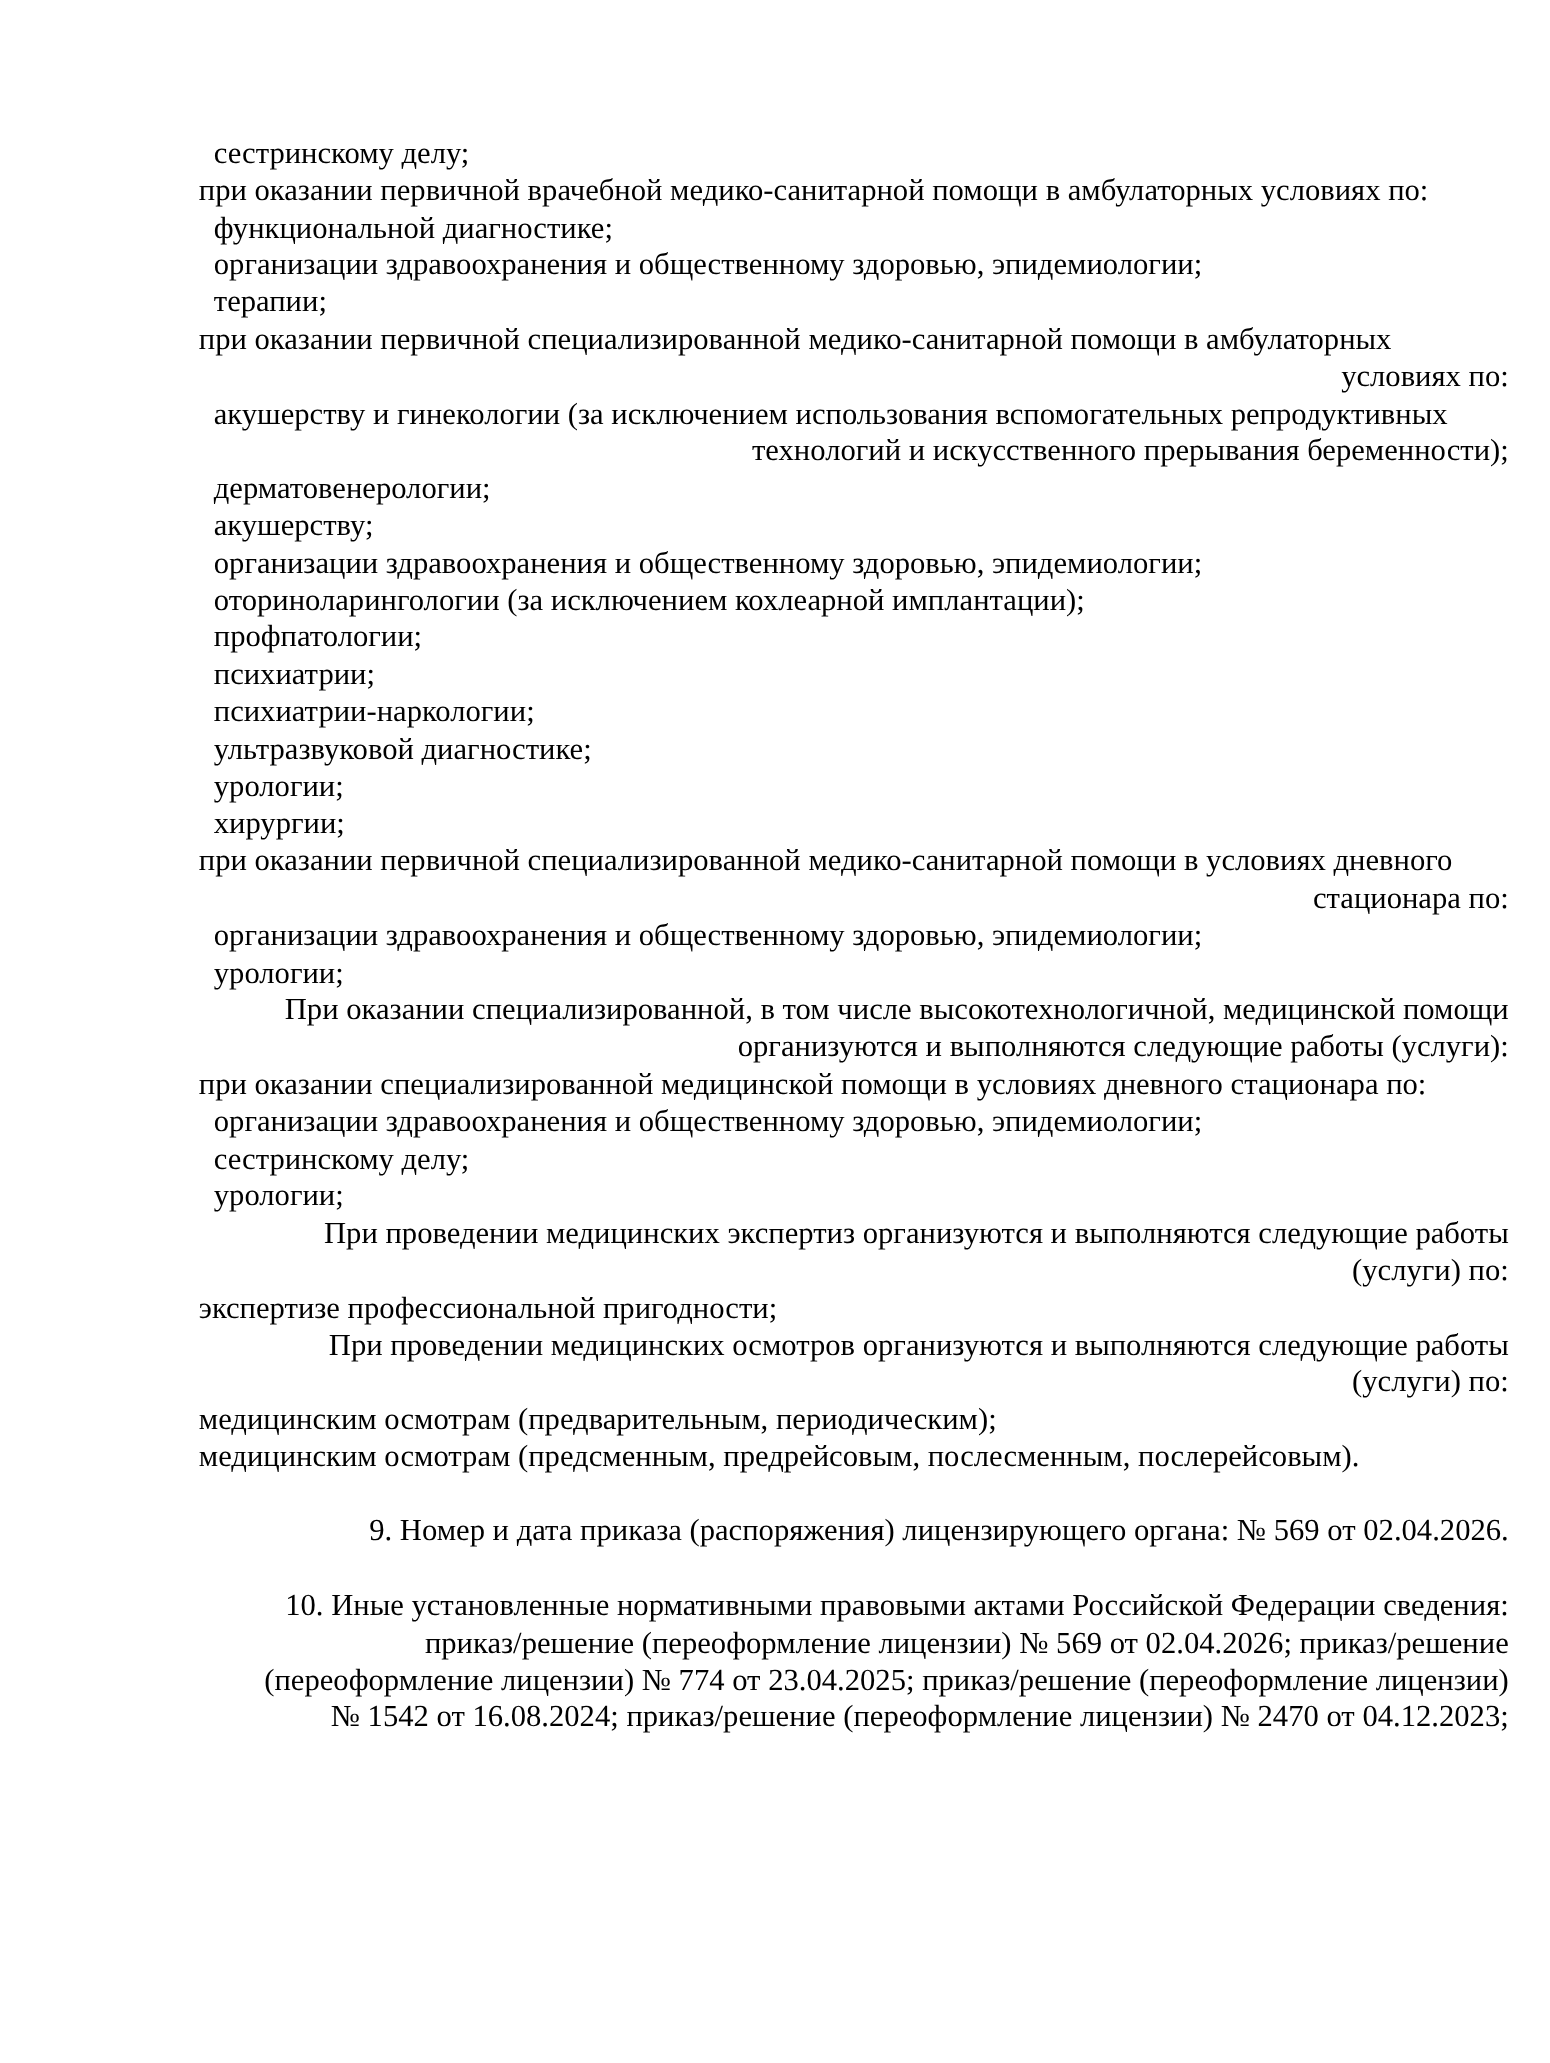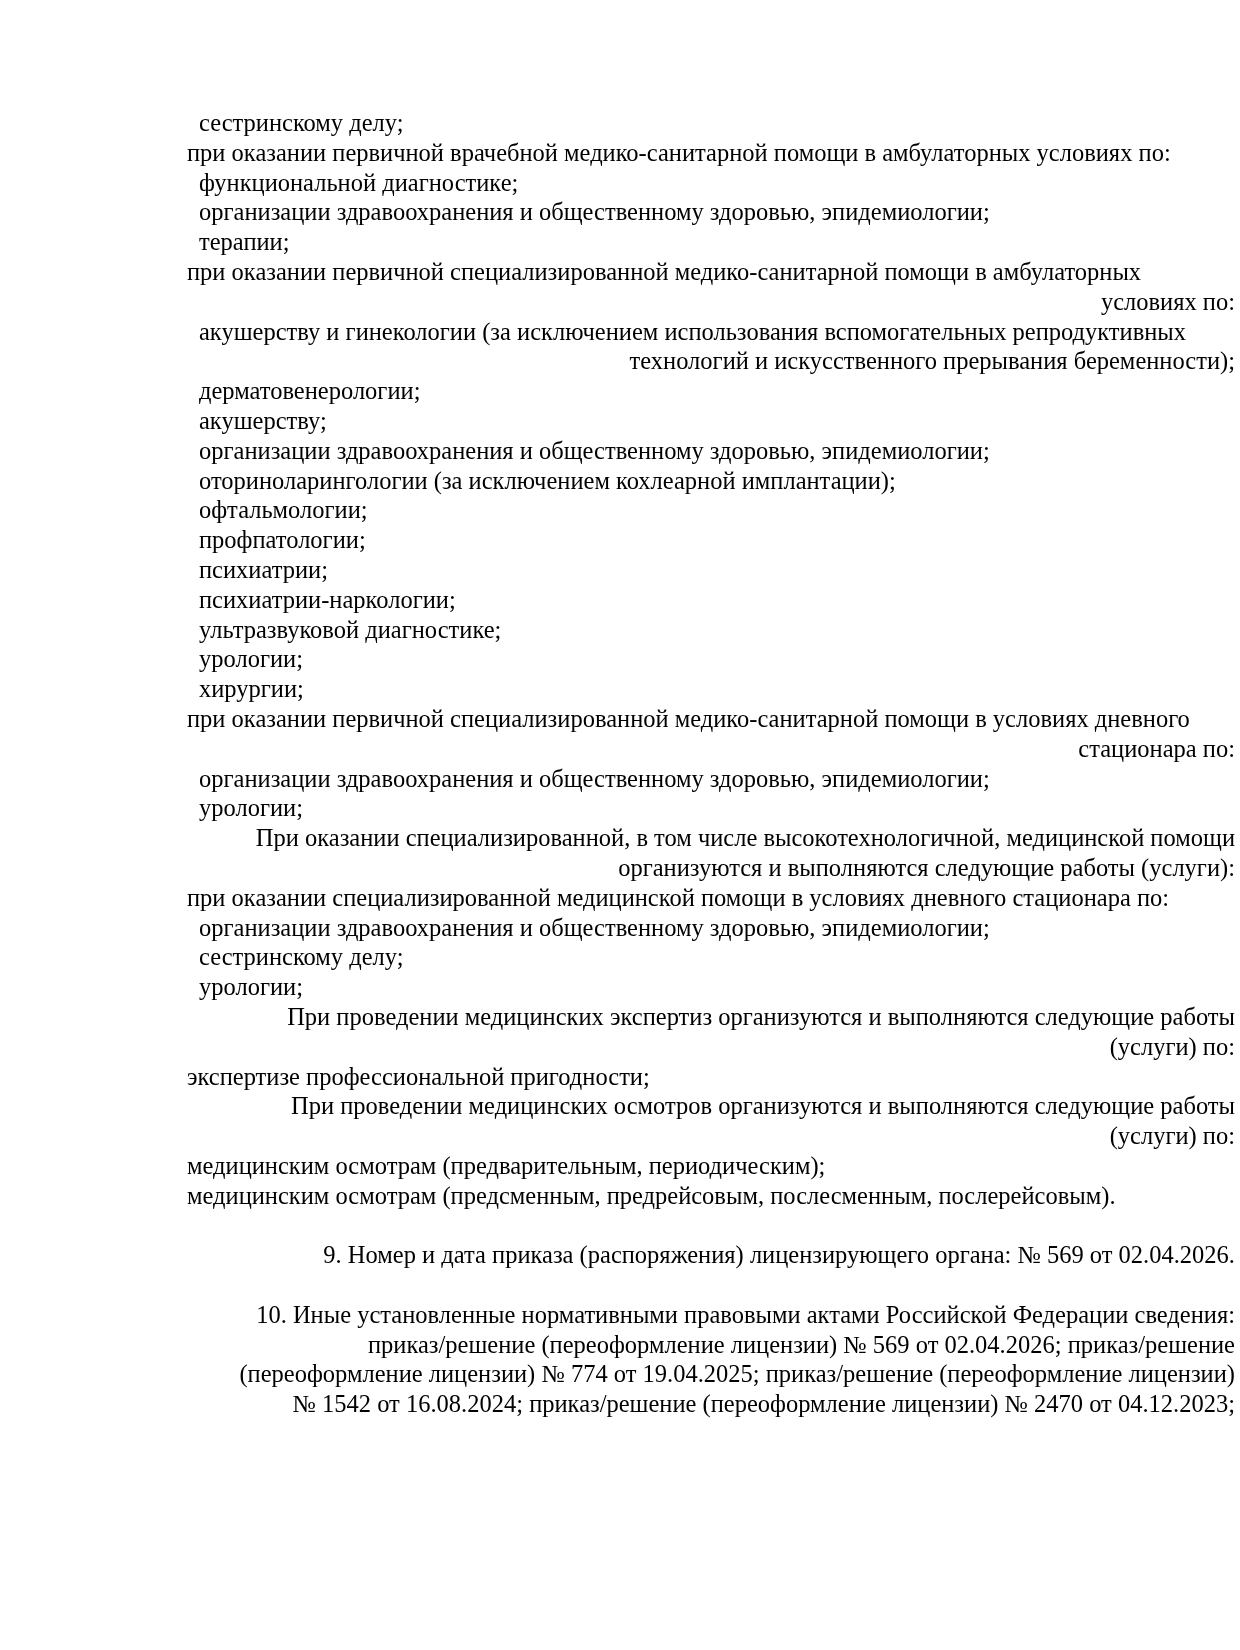--- a/index.html
+++ b/index.html
@@ -23,21 +23,20 @@
     color: #000000;
     font-family: "Liberation Serif", "DejaVu Serif", serif;
     font-size: 24.5px;
     line-height: 29.8px;
   }
   .textblock {
     position: absolute;
     left: 147px;
     top: 108px;
     width: 1060px;
-    margin-left: 28px;
   }
   .line {
     white-space: pre;
   }
   .indent-0 { padding-left: 0; text-align: right; }
   .indent-1 { padding-left: 12px; }
   .indent-2 { padding-left: 24px; }
 </style>
 </head>
 <body>
@@ -50,21 +49,20 @@
       <div class="line indent-2">организации здравоохранения и общественному здоровью, эпидемиологии;</div>
       <div class="line indent-2">терапии;</div>
       <div class="line indent-1">при оказании первичной специализированной медико-санитарной помощи в амбулаторных</div>
       <div class="line indent-0">условиях по:</div>
       <div class="line indent-2">акушерству и гинекологии (за исключением использования вспомогательных репродуктивных</div>
       <div class="line indent-0">технологий и искусственного прерывания беременности);</div>
       <div class="line indent-2">дерматовенерологии;</div>
       <div class="line indent-2">акушерству;</div>
       <div class="line indent-2">организации здравоохранения и общественному здоровью, эпидемиологии;</div>
       <div class="line indent-2">оториноларингологии (за исключением кохлеарной имплантации);</div>
-      <div class="line indent-2">офтальмологии;</div>
       <div class="line indent-2">профпатологии;</div>
       <div class="line indent-2">психиатрии;</div>
       <div class="line indent-2">психиатрии-наркологии;</div>
       <div class="line indent-2">ультразвуковой диагностике;</div>
       <div class="line indent-2">урологии;</div>
       <div class="line indent-2">хирургии;</div>
       <div class="line indent-1">при оказании первичной специализированной медико-санитарной помощи в условиях дневного</div>
       <div class="line indent-0">стационара по:</div>
       <div class="line indent-2">организации здравоохранения и общественному здоровью, эпидемиологии;</div>
       <div class="line indent-2">урологии;</div>
@@ -79,16 +77,16 @@
       <div class="line indent-1">экспертизе профессиональной пригодности;</div>
       <div class="line indent-0">При проведении медицинских осмотров организуются и выполняются следующие работы</div>
       <div class="line indent-0">(услуги) по:</div>
       <div class="line indent-1">медицинским осмотрам (предварительным, периодическим);</div>
       <div class="line indent-1">медицинским осмотрам (предсменным, предрейсовым, послесменным, послерейсовым).</div>
       <div class="line indent-0">&nbsp;</div>
       <div class="line indent-0">9. Номер и дата приказа (распоряжения) лицензирующего органа: № 569 от 02.04.2026.</div>
       <div class="line indent-0">&nbsp;</div>
       <div class="line indent-0">10. Иные установленные нормативными правовыми актами Российской Федерации сведения:</div>
       <div class="line indent-0">приказ/решение (переоформление лицензии) № 569 от 02.04.2026; приказ/решение</div>
-      <div class="line indent-0">(переоформление лицензии) № 774 от 19.04.2025; приказ/решение (переоформление лицензии)</div>
+      <div class="line indent-0">(переоформление лицензии) № 774 от 23.04.2025; приказ/решение (переоформление лицензии)</div>
       <div class="line indent-0">№ 1542 от 16.08.2024; приказ/решение (переоформление лицензии) № 2470 от 04.12.2023;</div>
     </div>
 </div>
 
 </body></html>

